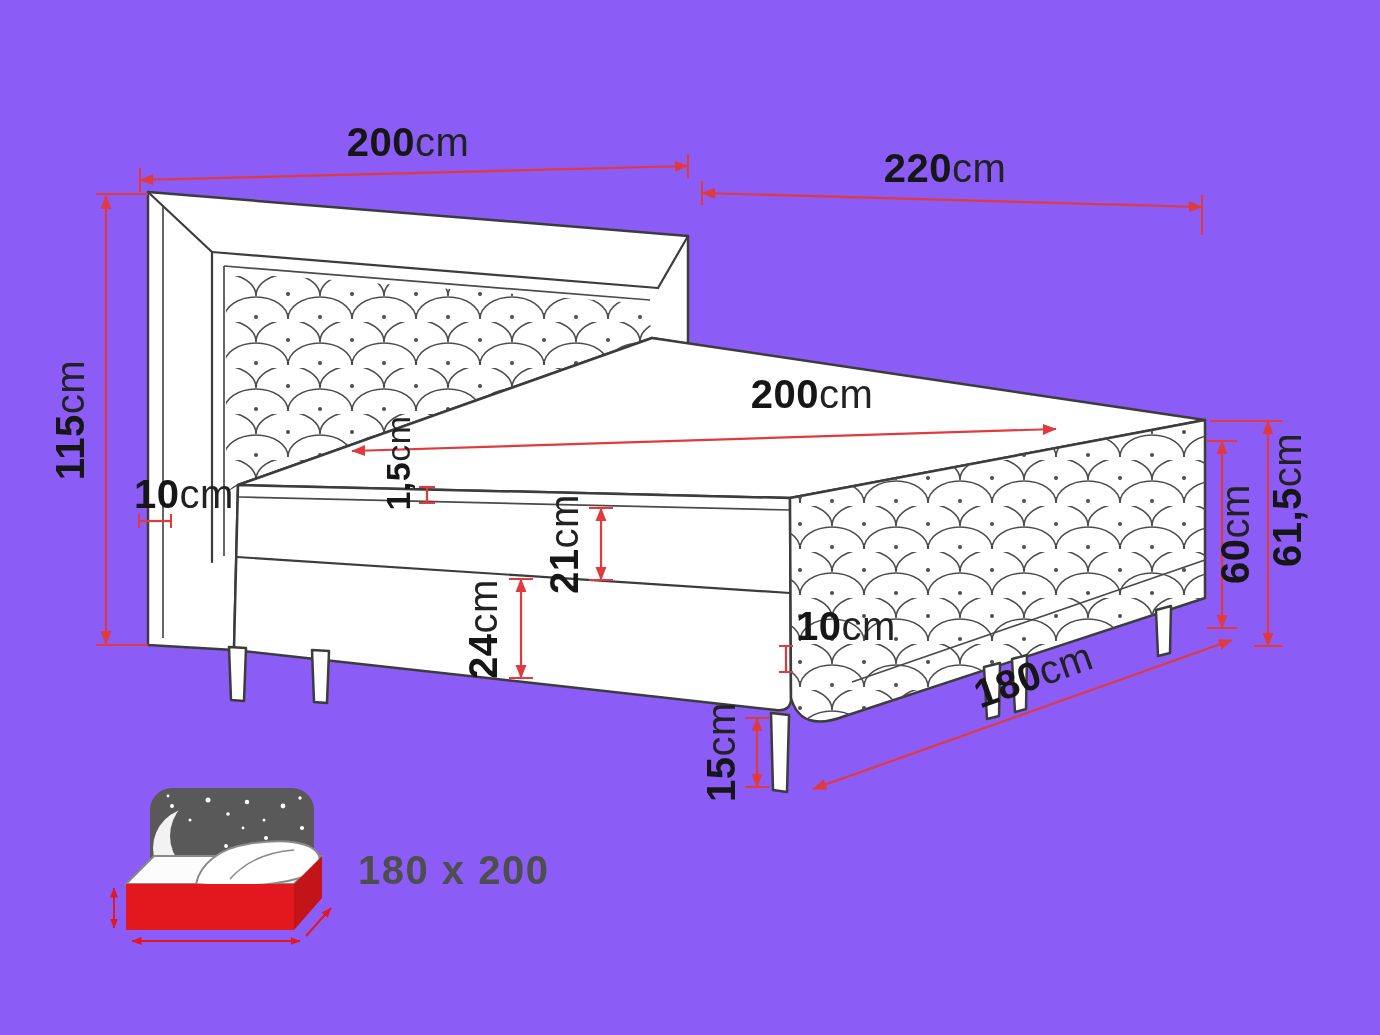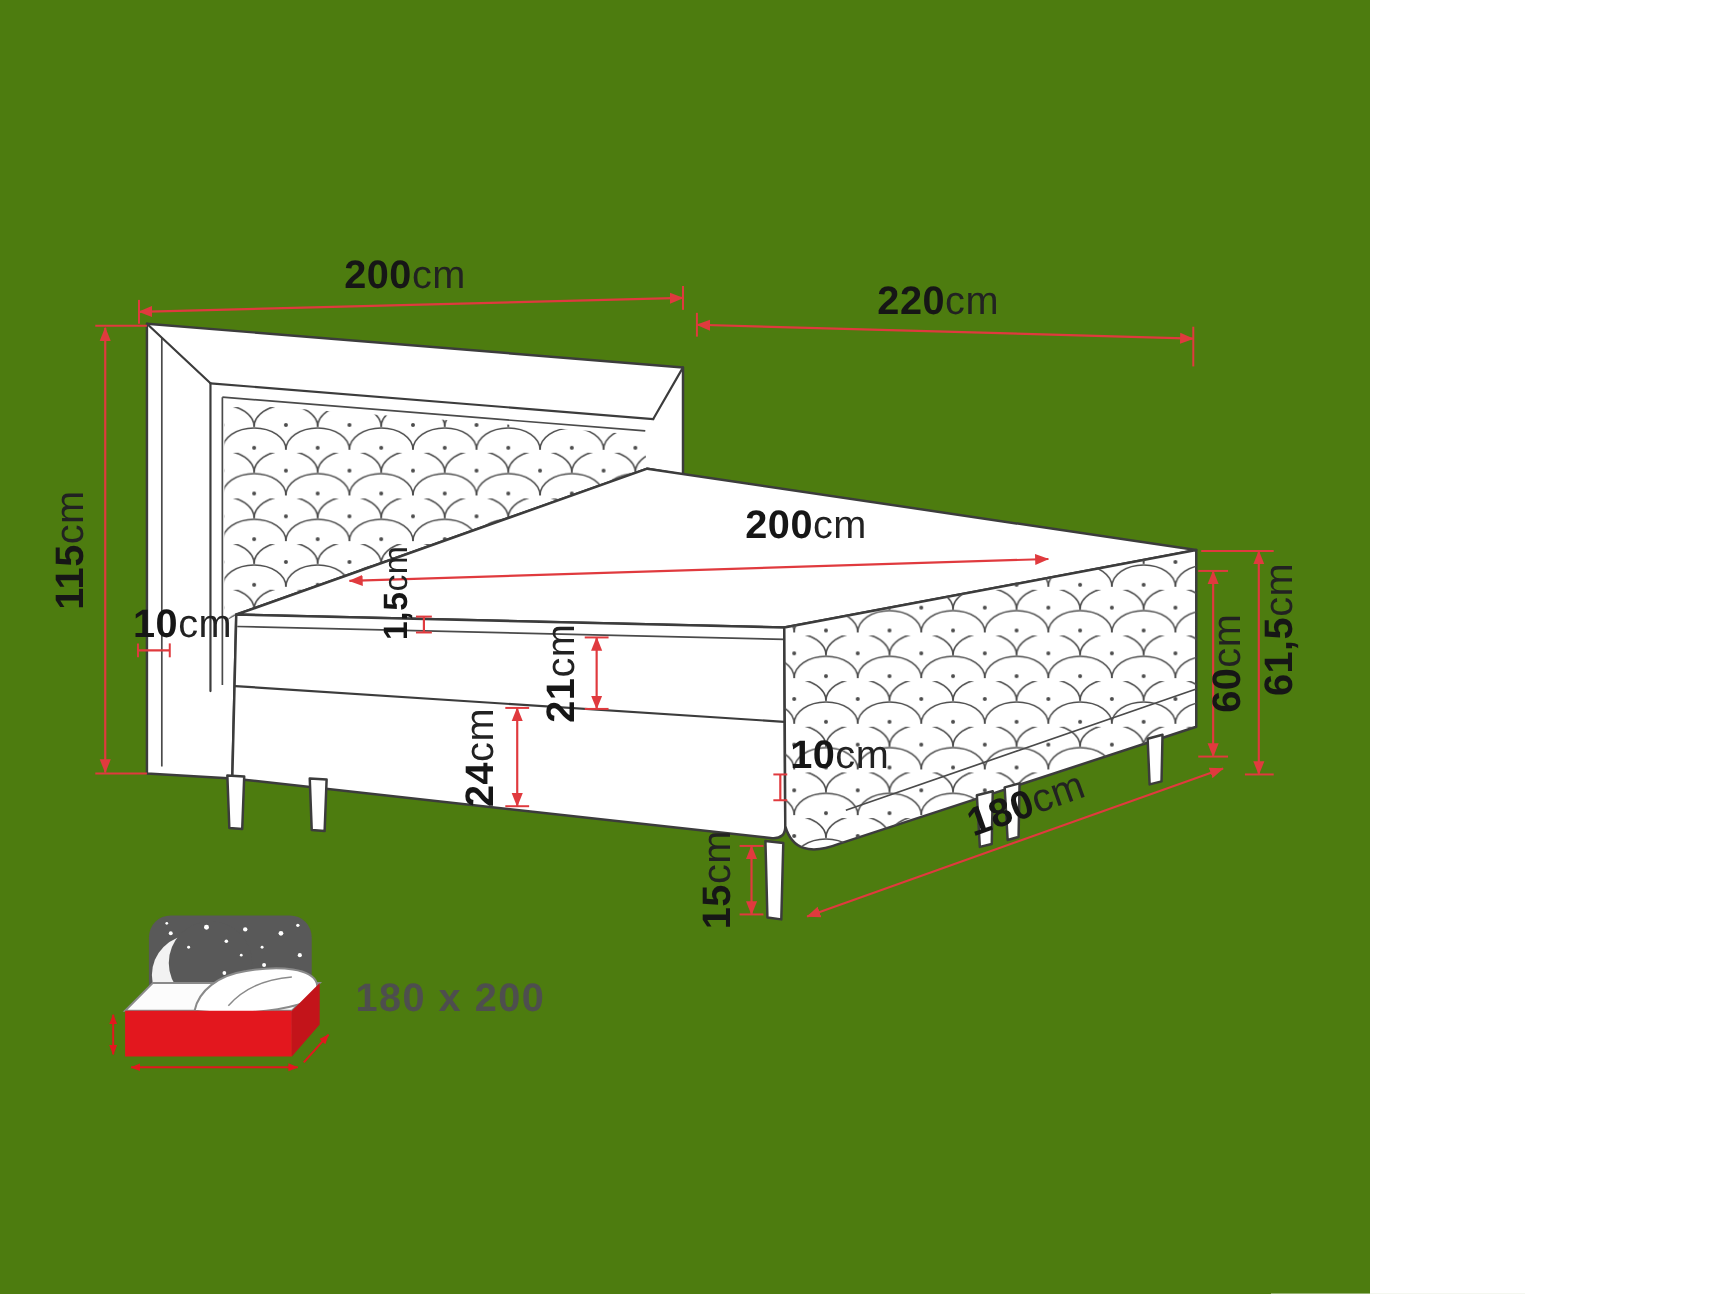--- a/index.html
+++ b/index.html
@@ -1,16 +1,16 @@
 <!DOCTYPE html>
 <html><head>
 <meta charset="utf-8">
 <style>
   html,body{margin:0;padding:0;background:#ffffff;}
-  .canvas{width:1096px;height:1035px;background:#4d7c0f;position:relative;overflow:hidden;}
+  .canvas{width:1380px;height:1035px;background:#8b5cf6;position:relative;overflow:hidden;}
   svg{display:block;width:100%;height:100%;}
 
   
   .face{fill:#ffffff;stroke:#3c3c3c;stroke-width:2.5;stroke-linejoin:round;stroke-linecap:round;}
   .edge{fill:none;stroke:#3c3c3c;stroke-width:2.2;stroke-linejoin:round;stroke-linecap:round;}
   .edge-thin{fill:none;stroke:#4a4a4a;stroke-width:1.7;}
   .tufted{fill:url(#tuft);stroke:none;}
 
   
   .dim-line{stroke:#e03a3e;stroke-width:2.2;fill:none;}

